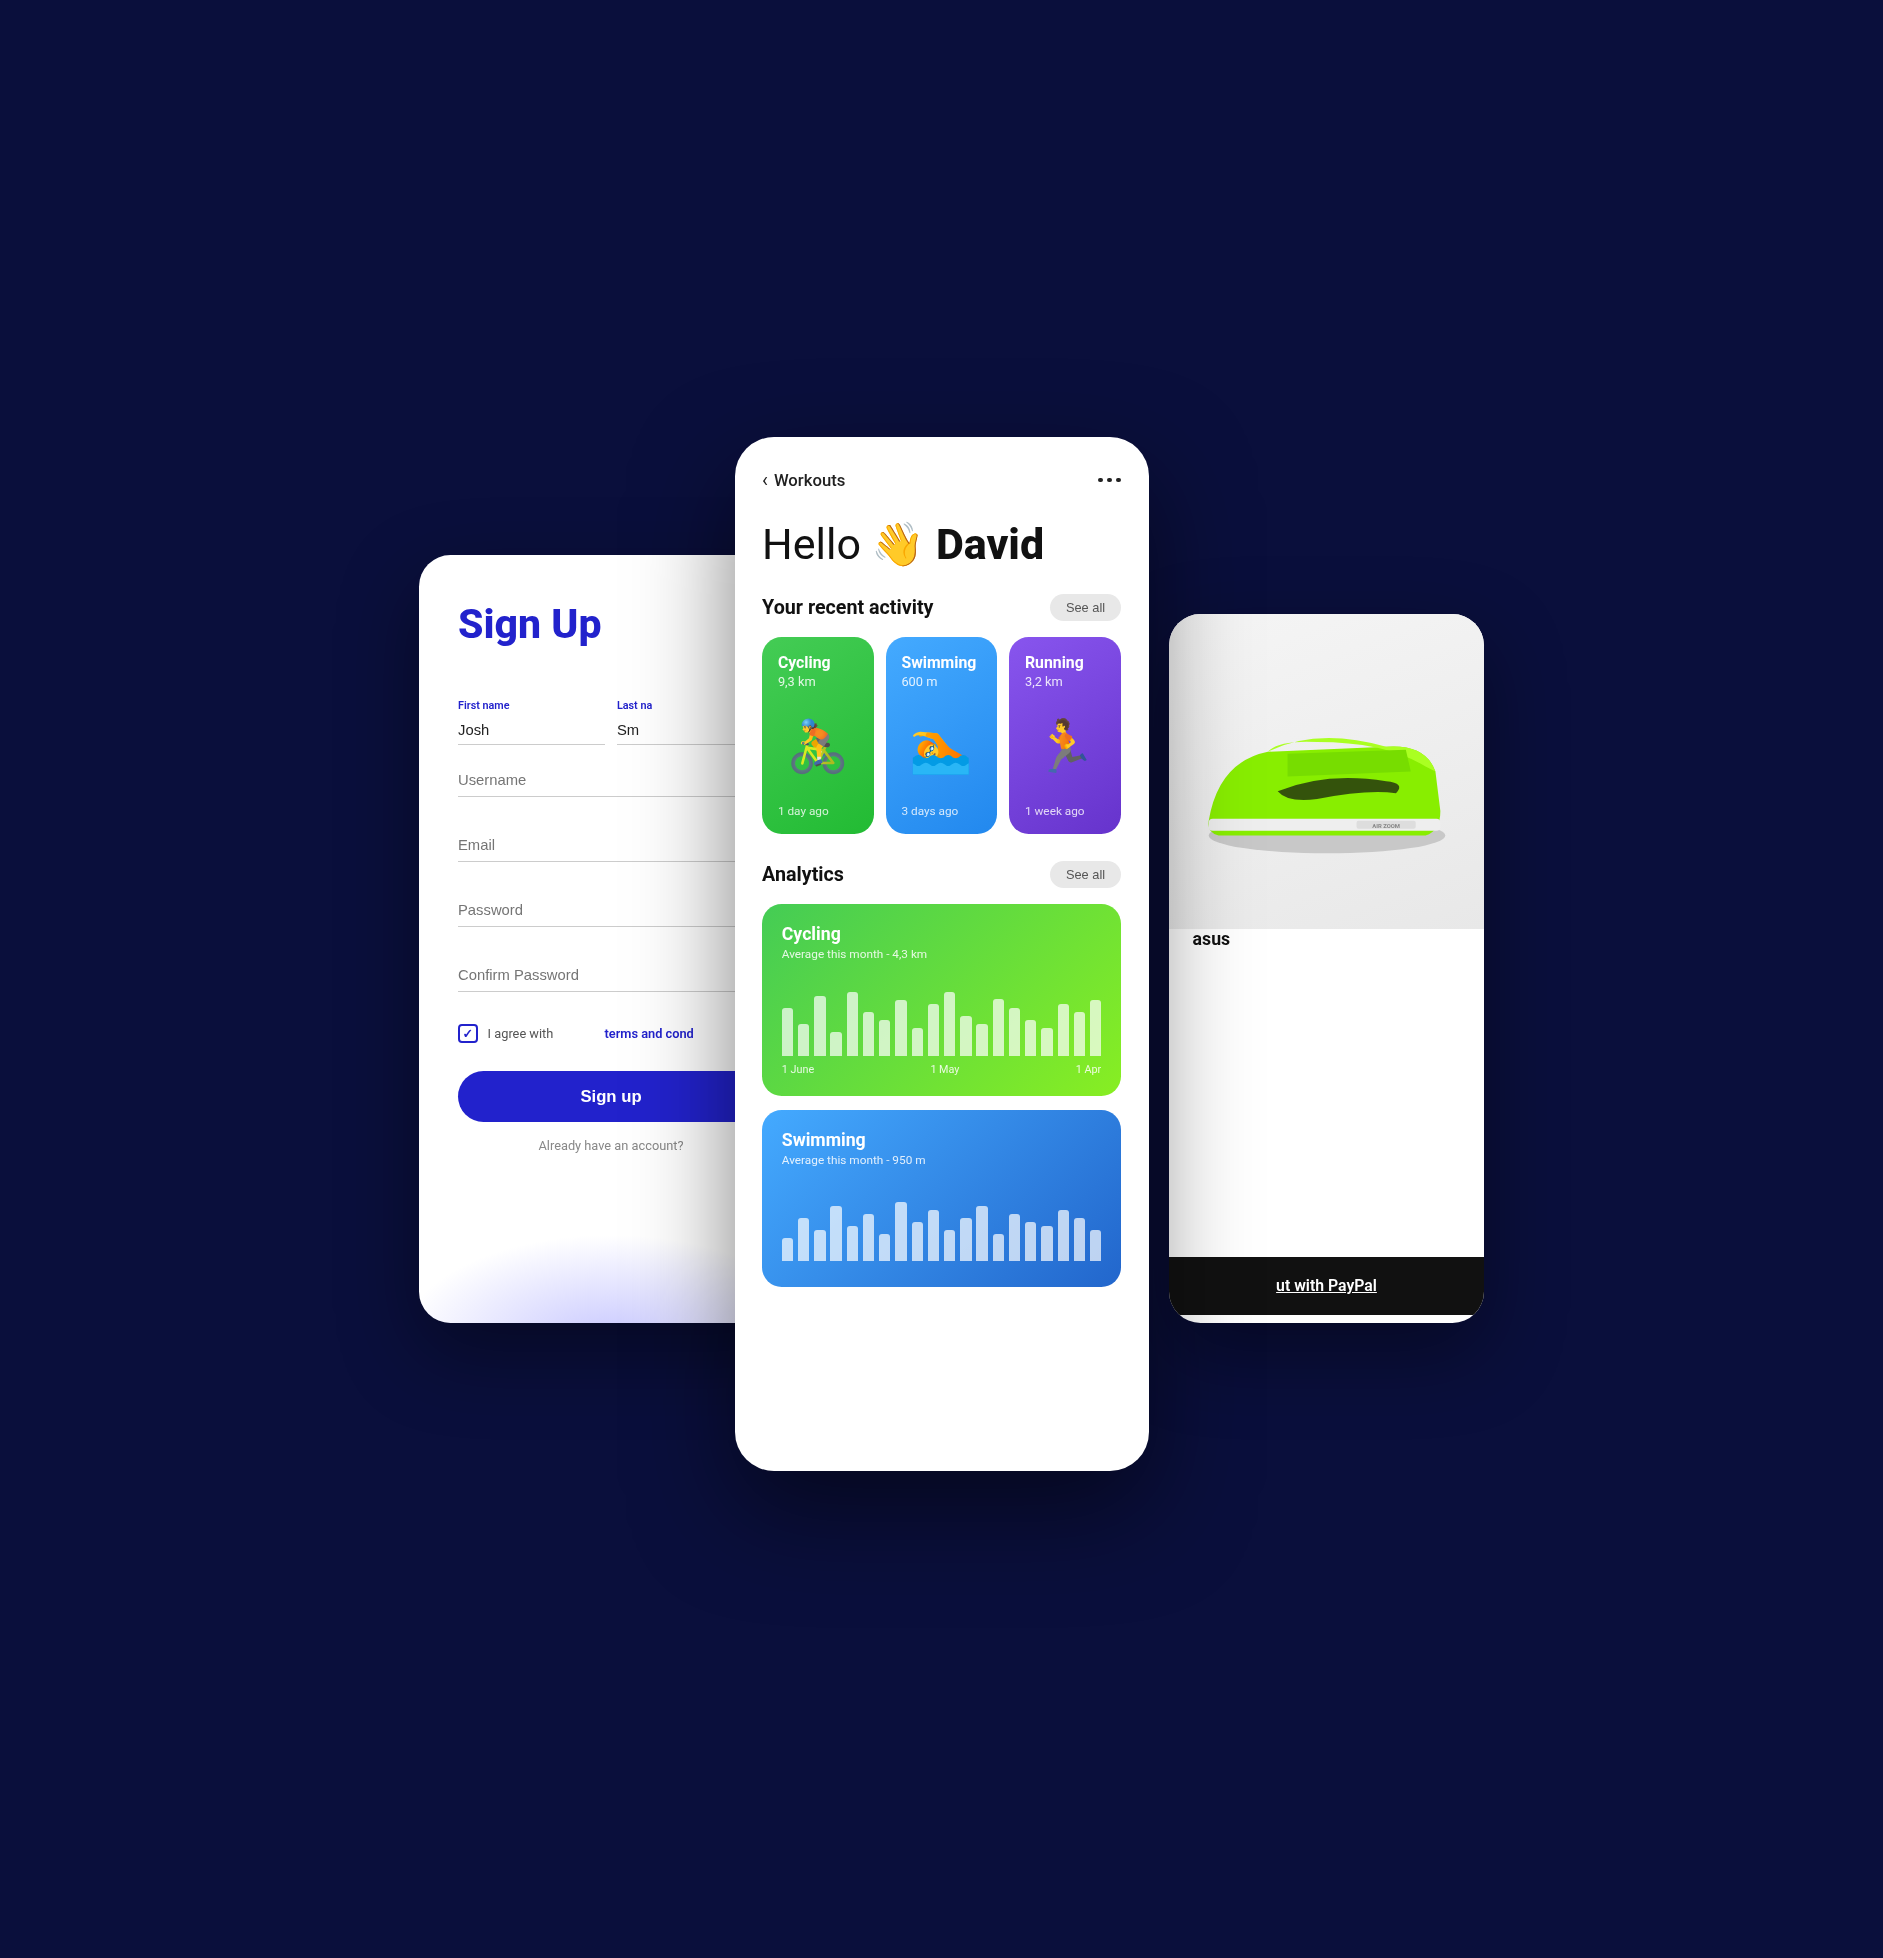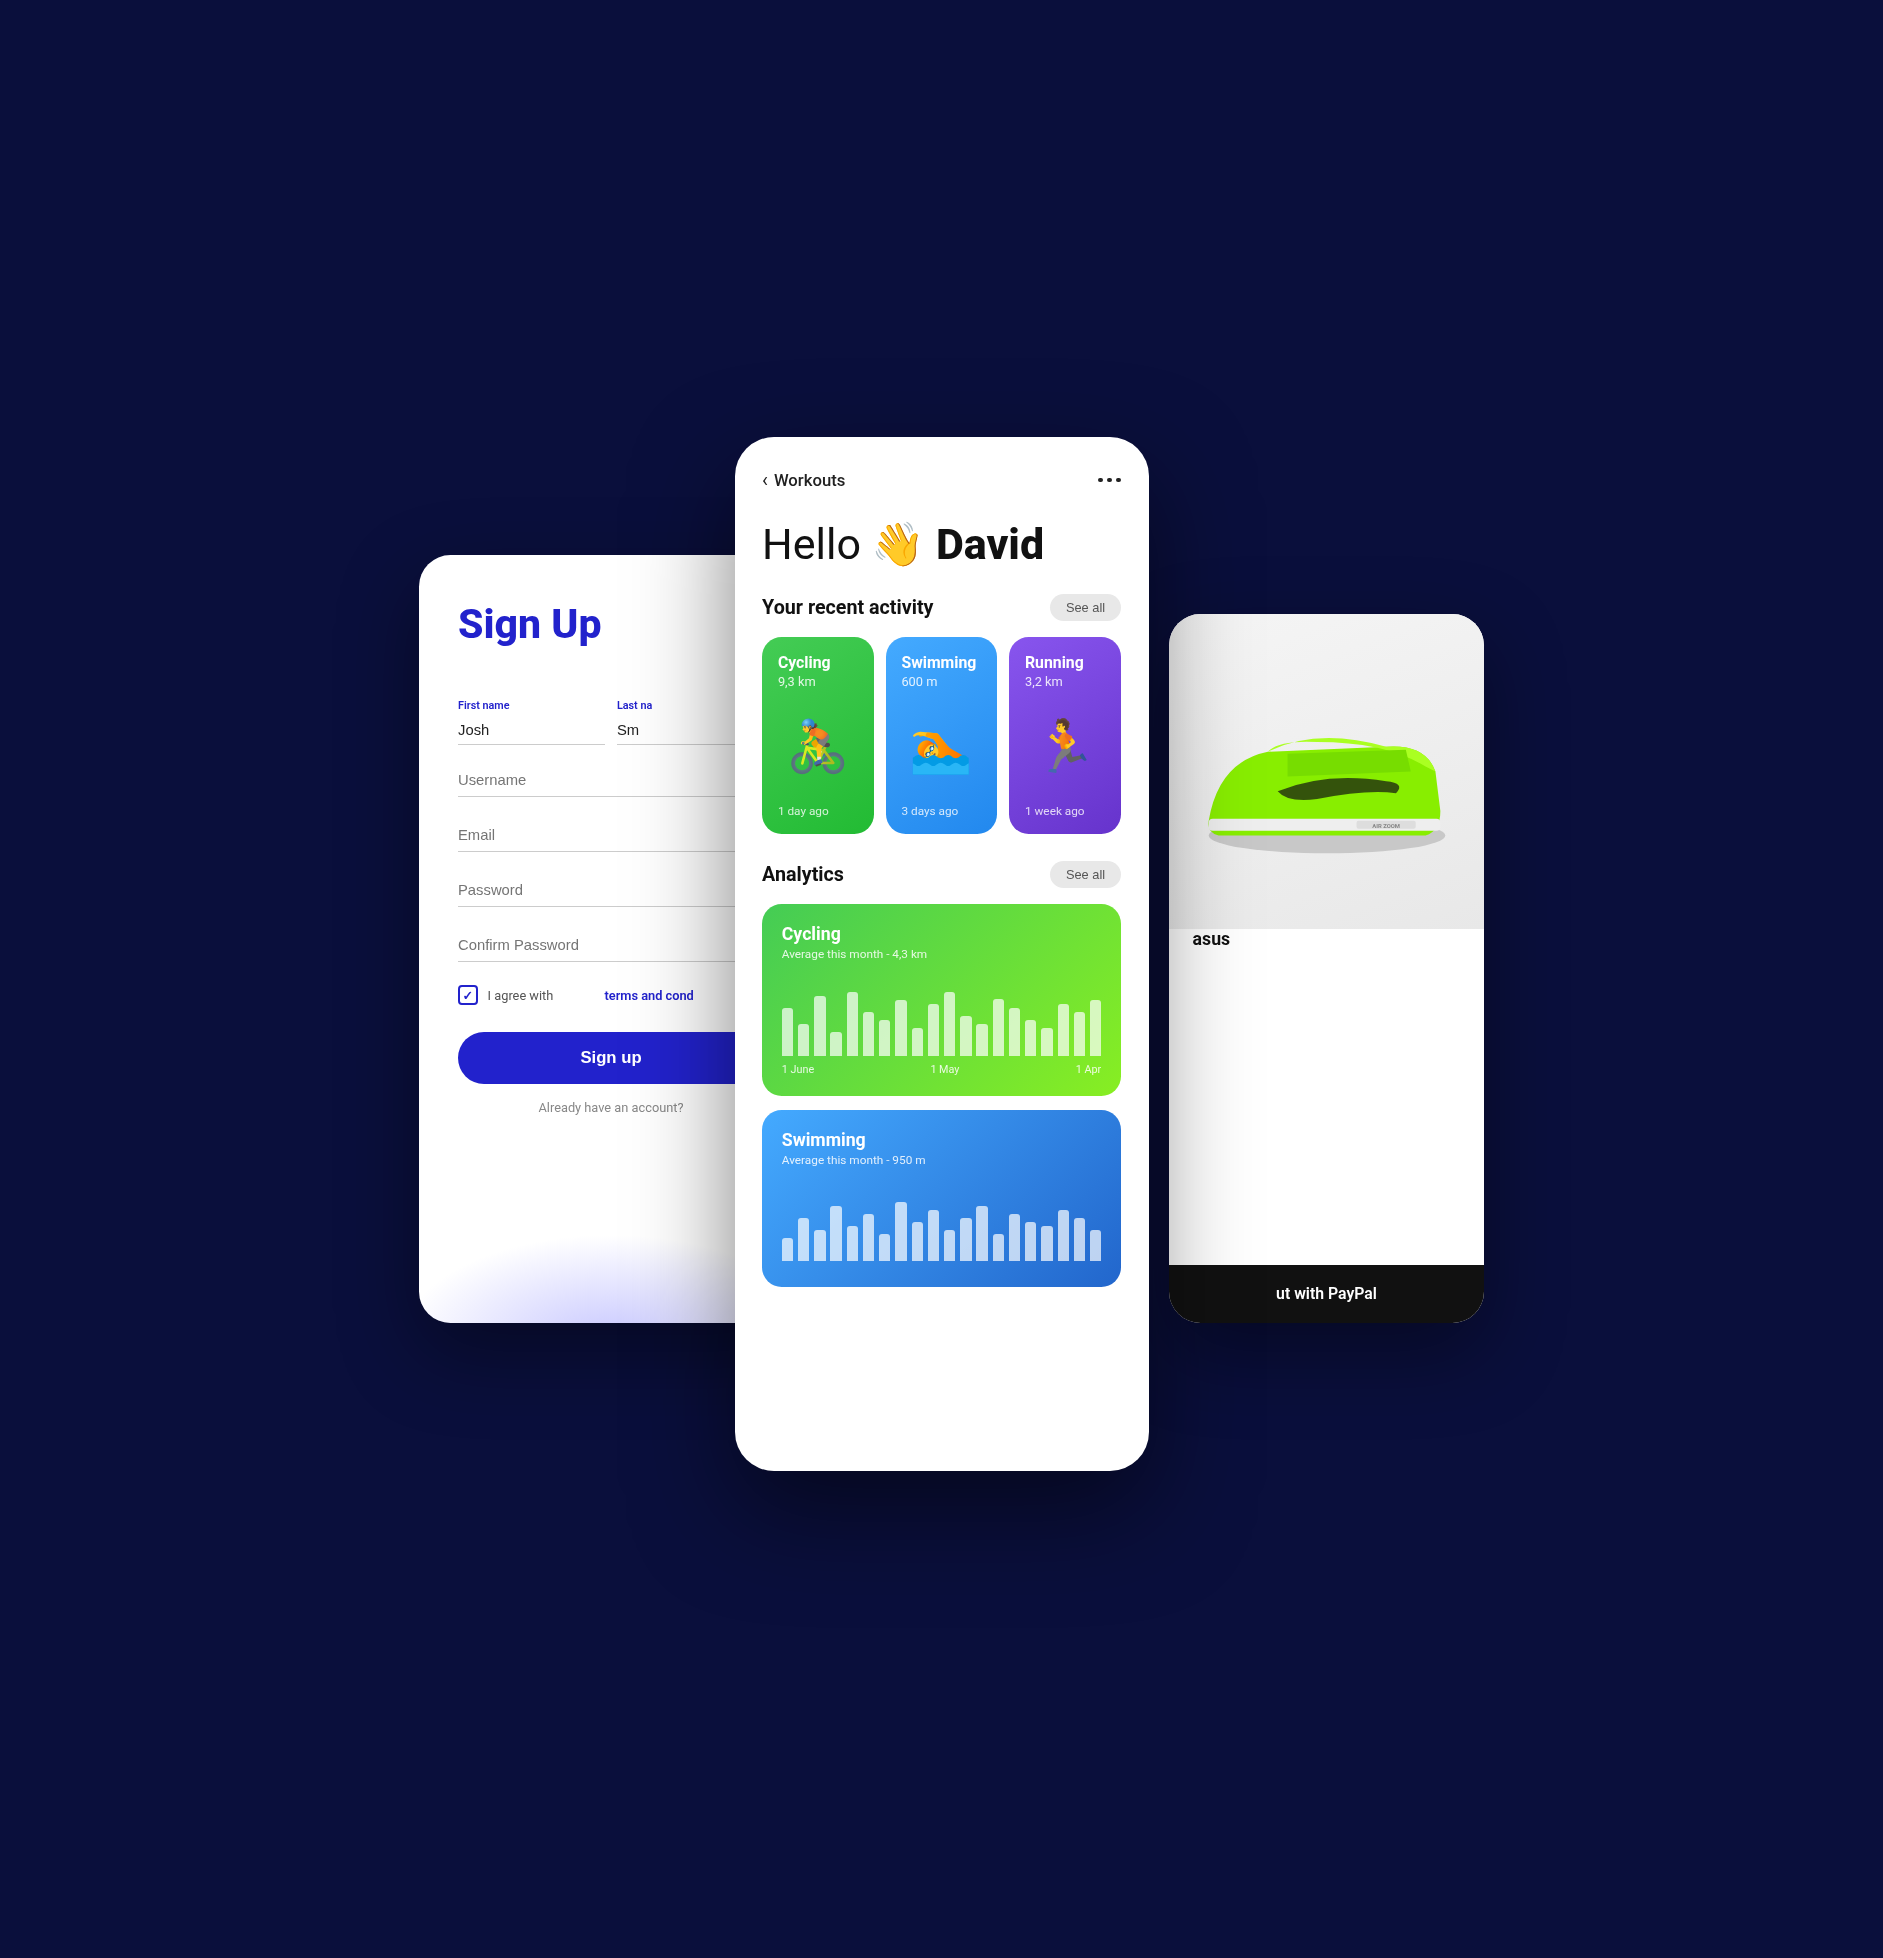--- a/index.html
+++ b/index.html
@@ -72,21 +72,21 @@
       font-size: 14.8px;
       color: #222;
       outline: none;
       background: transparent;
       width: 100%;
     }
 
     .field-input::placeholder { color: #aaa; }
 
     .single-field {
-      margin-bottom: 22px;
+      margin-bottom: 32px;
     }
 
     .single-field input {
       border: none;
       border-bottom: 1.5px solid #ccc;
       padding: 7.9px 0;
       font-size: 14.8px;
       color: #aaa;
       outline: none;
       background: transparent;
@@ -209,29 +209,30 @@
     .color-dot {
       width: 31.5px;
       height: 31.5px;
       border-radius: 50%;
       background: #44ee44;
       border: 2px solid #ddd;
     }
 
     .paypal-btn {
       position: absolute;
-      bottom: 0;
+      bottom: 8px;
       left: 0;
       width: 100%;
       padding: 19.7px 23.6px;
       background: #111;
       color: #fff;
       font-size: 15.8px;
       font-weight: 600;
       text-align: center;
+      text-decoration: underline;
     }
 
     
     .workout-card {
       position: absolute;
       left: 50%;
       top: 0;
       transform: translateX(-50%);
       width: 414px;
       height: 1034px;

